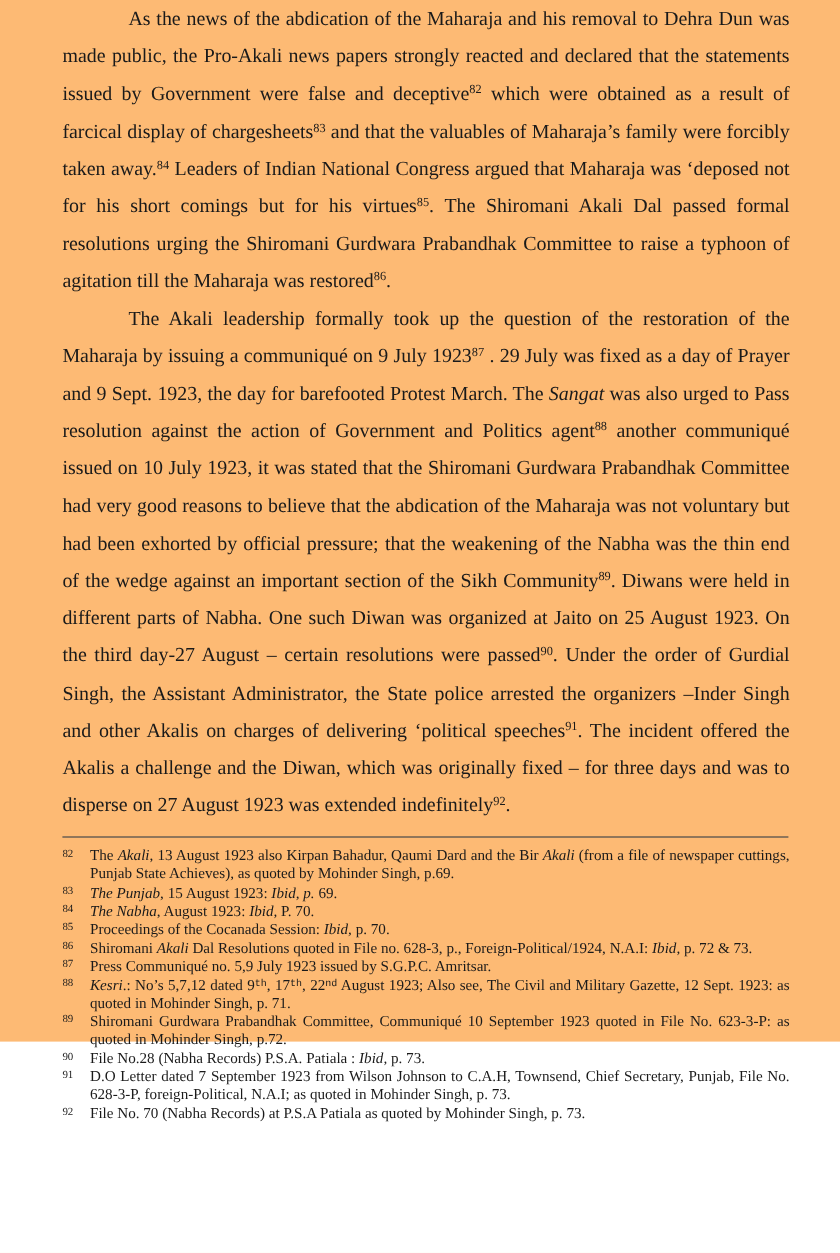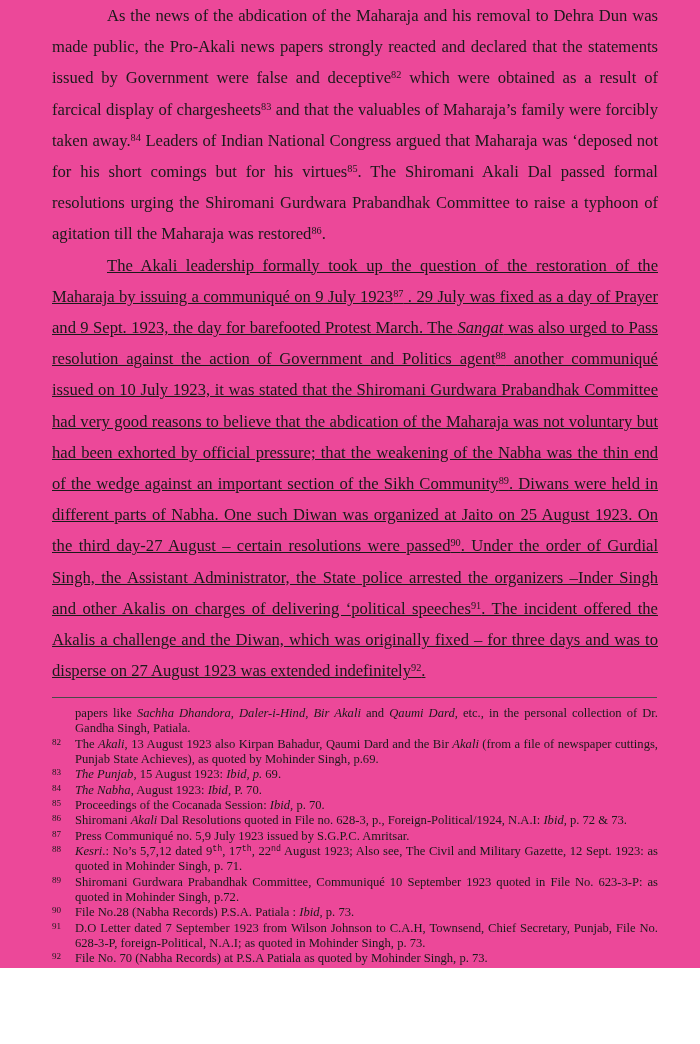--- a/index.html
+++ b/index.html
@@ -14,22 +14,22 @@
     font-family: "Liberation Serif", "DejaVu Serif", serif;
     color: #1a1a1a;
     overflow: hidden;
   }
 
   .page {
     position: absolute;
     left: 0;
     top: 0;
     width: 700px;
-    height: 968px;
-    background: #ec4899;
+    height: 868px;
+    background: #fdba74;
   }
 
   
   .body-block {
     position: absolute;
     left: 52px;
     top: 0px;
     width: 606px;
   }
 
@@ -37,21 +37,20 @@
     margin: 0 0 0 0;
     font-size: 16.6px;
     line-height: 31.2px;
     text-align: justify;
     text-justify: inter-word;
     text-indent: 55px;
     hyphens: none;
   }
   .para + .para {
     margin-top: 0px;
-    text-decoration: underline;
   }
 
   .para i, .body-block i {
     font-style: italic;
   }
 
   sup {
     font-size: 0.62em;
     line-height: 0;
     vertical-align: 0.52em;
@@ -120,24 +119,20 @@
 <div class="page">
 
   <div class="body-block">
     <p class="para">As the news of the abdication of the Maharaja and his removal to Dehra Dun was made public, the Pro-Akali news papers strongly reacted and declared that the statements issued by Government were false and deceptive<sup>82</sup> which were obtained as a result of farcical display of chargesheets<sup>83</sup> and that the valuables of Maharaja’s family were forcibly taken away.<sup>84</sup> Leaders of Indian National Congress argued that Maharaja was ‘deposed not for his short comings but for his virtues<sup>85</sup>. The Shiromani Akali Dal passed formal resolutions urging the Shiromani Gurdwara Prabandhak Committee to raise a typhoon of agitation till the Maharaja was restored<sup>86</sup>.</p>
     <p class="para">The Akali leadership formally took up the question of the restoration of the Maharaja by issuing a communiqué on 9 July 1923<sup>87</sup> . 29 July was fixed as a day of Prayer and 9 Sept. 1923, the day for barefooted Protest March. The <i>Sangat</i> was also urged to Pass resolution against the action of Government and Politics agent<sup>88</sup> another communiqué issued on 10 July 1923, it was stated that the Shiromani Gurdwara Prabandhak Committee had very good reasons to believe that the abdication of the Maharaja was not voluntary but had been exhorted by official pressure; that the weakening of the Nabha was the thin end of the wedge against an important section of the Sikh Community<sup>89</sup>. Diwans were held in different parts of Nabha. One such Diwan was organized at Jaito on 25 August 1923. On the third day-27 August – certain resolutions were passed<sup>90</sup>. Under the order of Gurdial Singh, the Assistant Administrator, the State police arrested the organizers –Inder Singh and other Akalis on charges of delivering ‘political speeches<sup>91</sup>. The incident offered the Akalis a challenge and the Diwan, which was originally fixed – for three days and was to disperse on 27 August 1923 was extended indefinitely<sup>92</sup>.</p>
   </div>
 
   <div class="fn-rule"></div>
 
   <div class="footnotes">
-    <div class="fn no-num">
-      <span class="fn-num"></span>
-      <span class="fn-text">papers like <i>Sachha Dhandora, Daler-i-Hind, Bir Akali</i> and <i>Qaumi Dard</i>, etc., in the personal collection of Dr. Gandha Singh, Patiala.</span>
-    </div>
     <div class="fn">
       <span class="fn-num">82</span>
       <span class="fn-text">The <i>Akali</i>, 13 August 1923 also Kirpan Bahadur, Qaumi Dard and the Bir <i>Akali</i> (from a file of newspaper cuttings, Punjab State Achieves), as quoted by Mohinder Singh, p.69.</span>
     </div>
     <div class="fn">
       <span class="fn-num">83</span>
       <span class="fn-text"><i>The Punjab</i>, 15 August 1923: <i>Ibid,  p.</i> 69.</span>
     </div>
     <div class="fn">
       <span class="fn-num">84</span>

